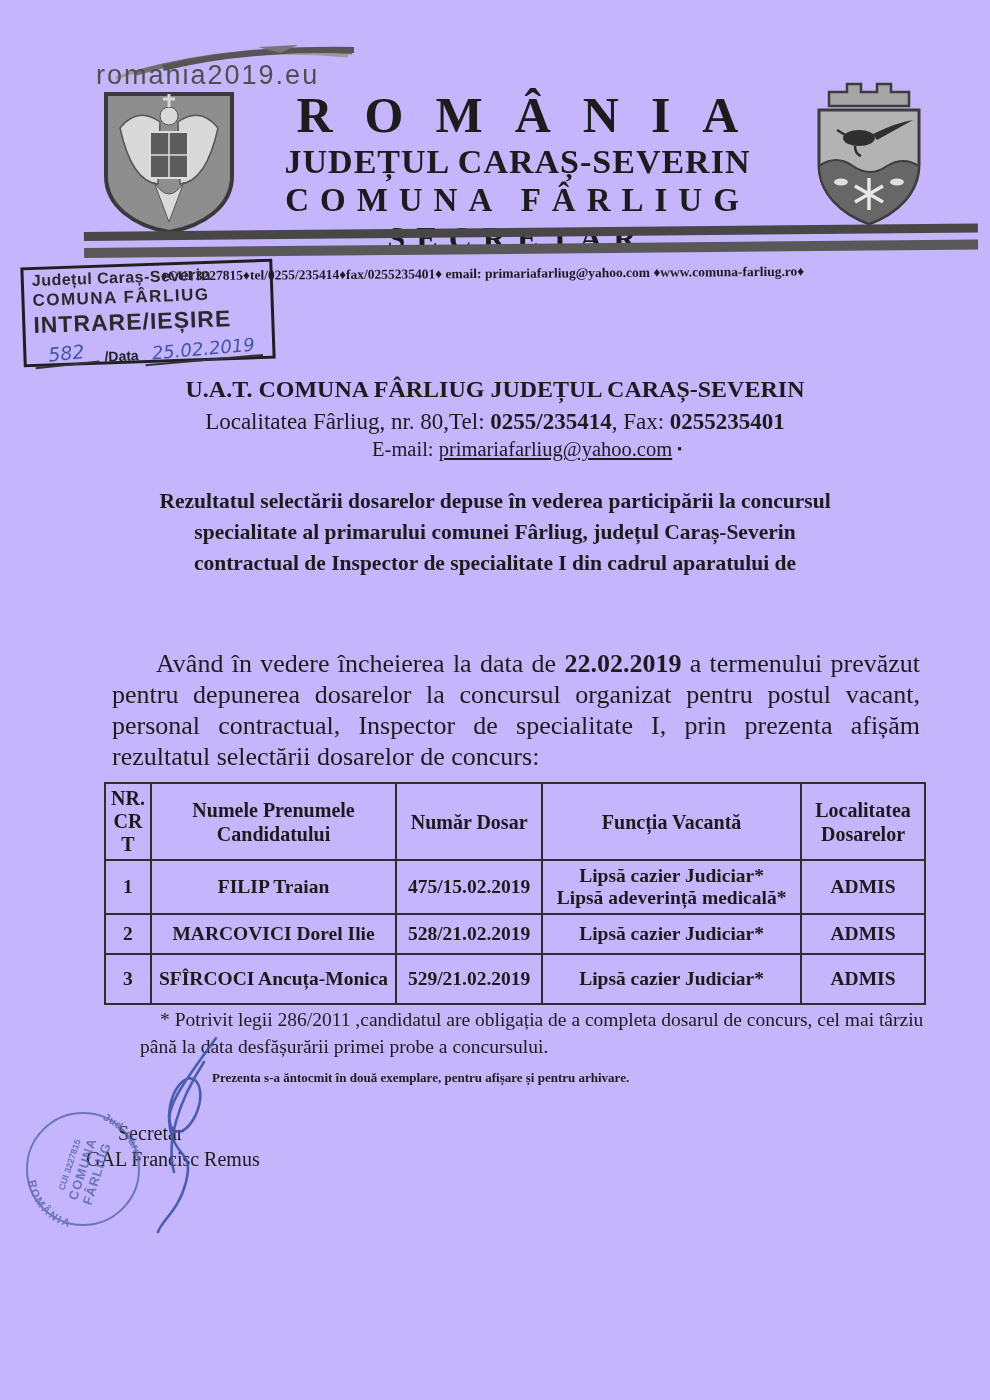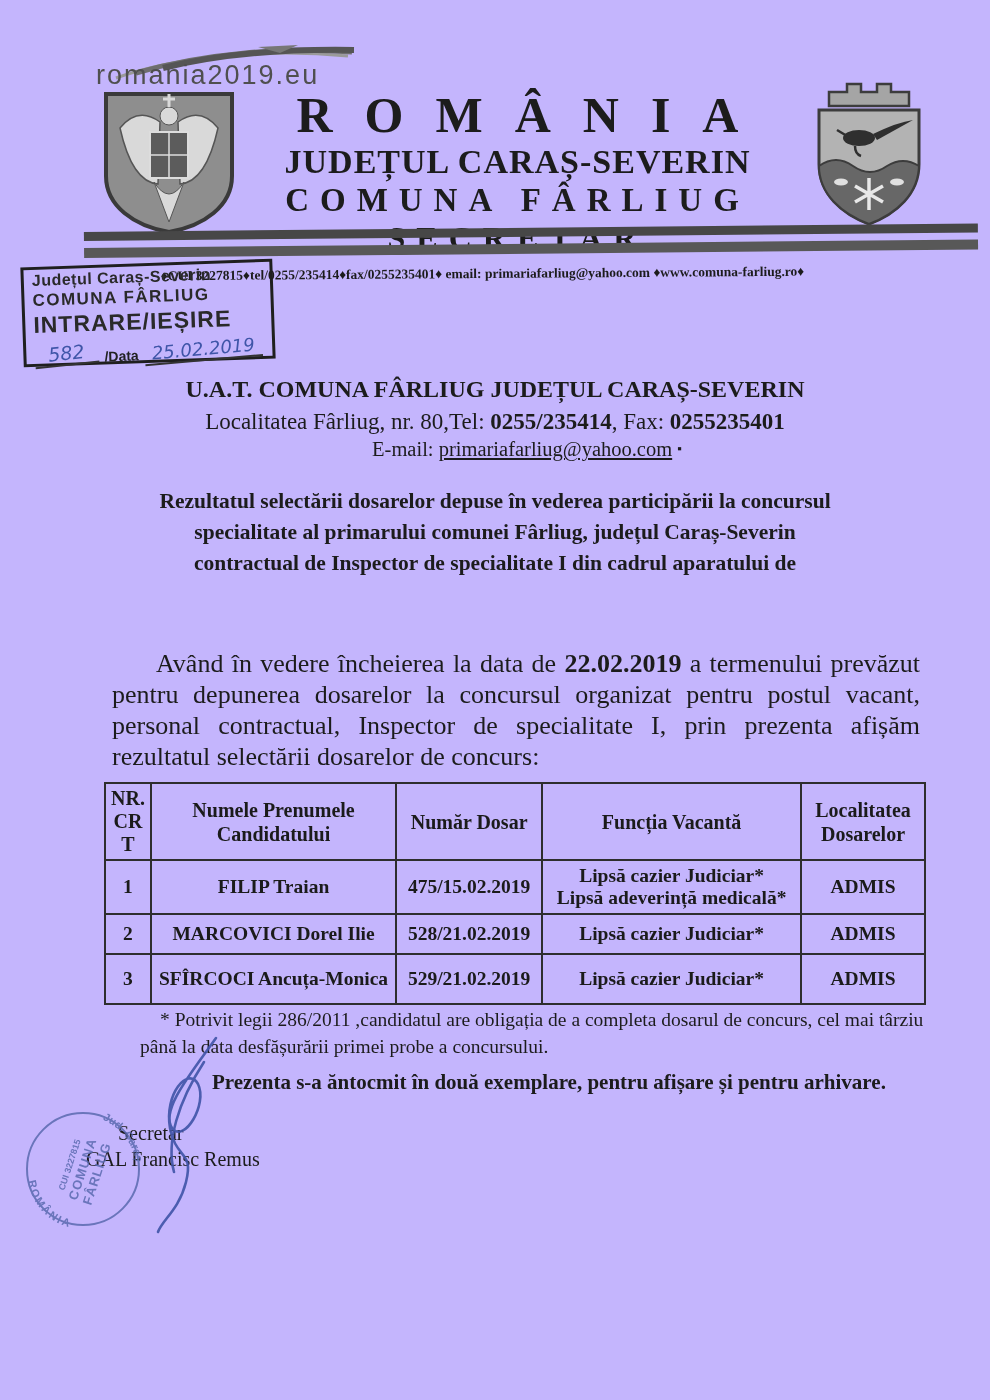--- a/index.html
+++ b/index.html
@@ -56,21 +56,21 @@
   
   table.res{position:absolute;left:104px;top:782px;width:822px;border-collapse:collapse;
     font-size:19.5px;font-weight:700;color:#1b1b1b;}
   table.res th,table.res td{border:2px solid #2e2e2e;text-align:center;
     vertical-align:middle;padding:3px 4px;}
   table.res th{font-size:20px;height:66px;line-height:1.2;}
   table.res th.nrcol{word-break:break-all;line-height:1.15;}
   .fn2{margin-top:0;}
 
   .footnote{left:140px;top:1006px;width:790px;font-size:19.5px;line-height:27px;text-indent:20px;}
-  .closing{left:212px;top:1070px;width:720px;font-size:21px;font-weight:700;}
+  .closing{left:212px;top:1070px;width:720px;font-size:13px;font-weight:700;}
 
   .sig-role{left:118px;top:1122px;font-size:20px;}
   .sig-name{left:86px;top:1148px;font-size:20px;}
 
   .sig-svg{left:108px;top:1032px;}
   .round-stamp{left:16px;top:1102px;opacity:.85;}
   .emblem-left{left:98px;top:86px;}
   .emblem-right{left:803px;top:76px;}
   .swoosh{left:108px;top:40px;}
 </style>

